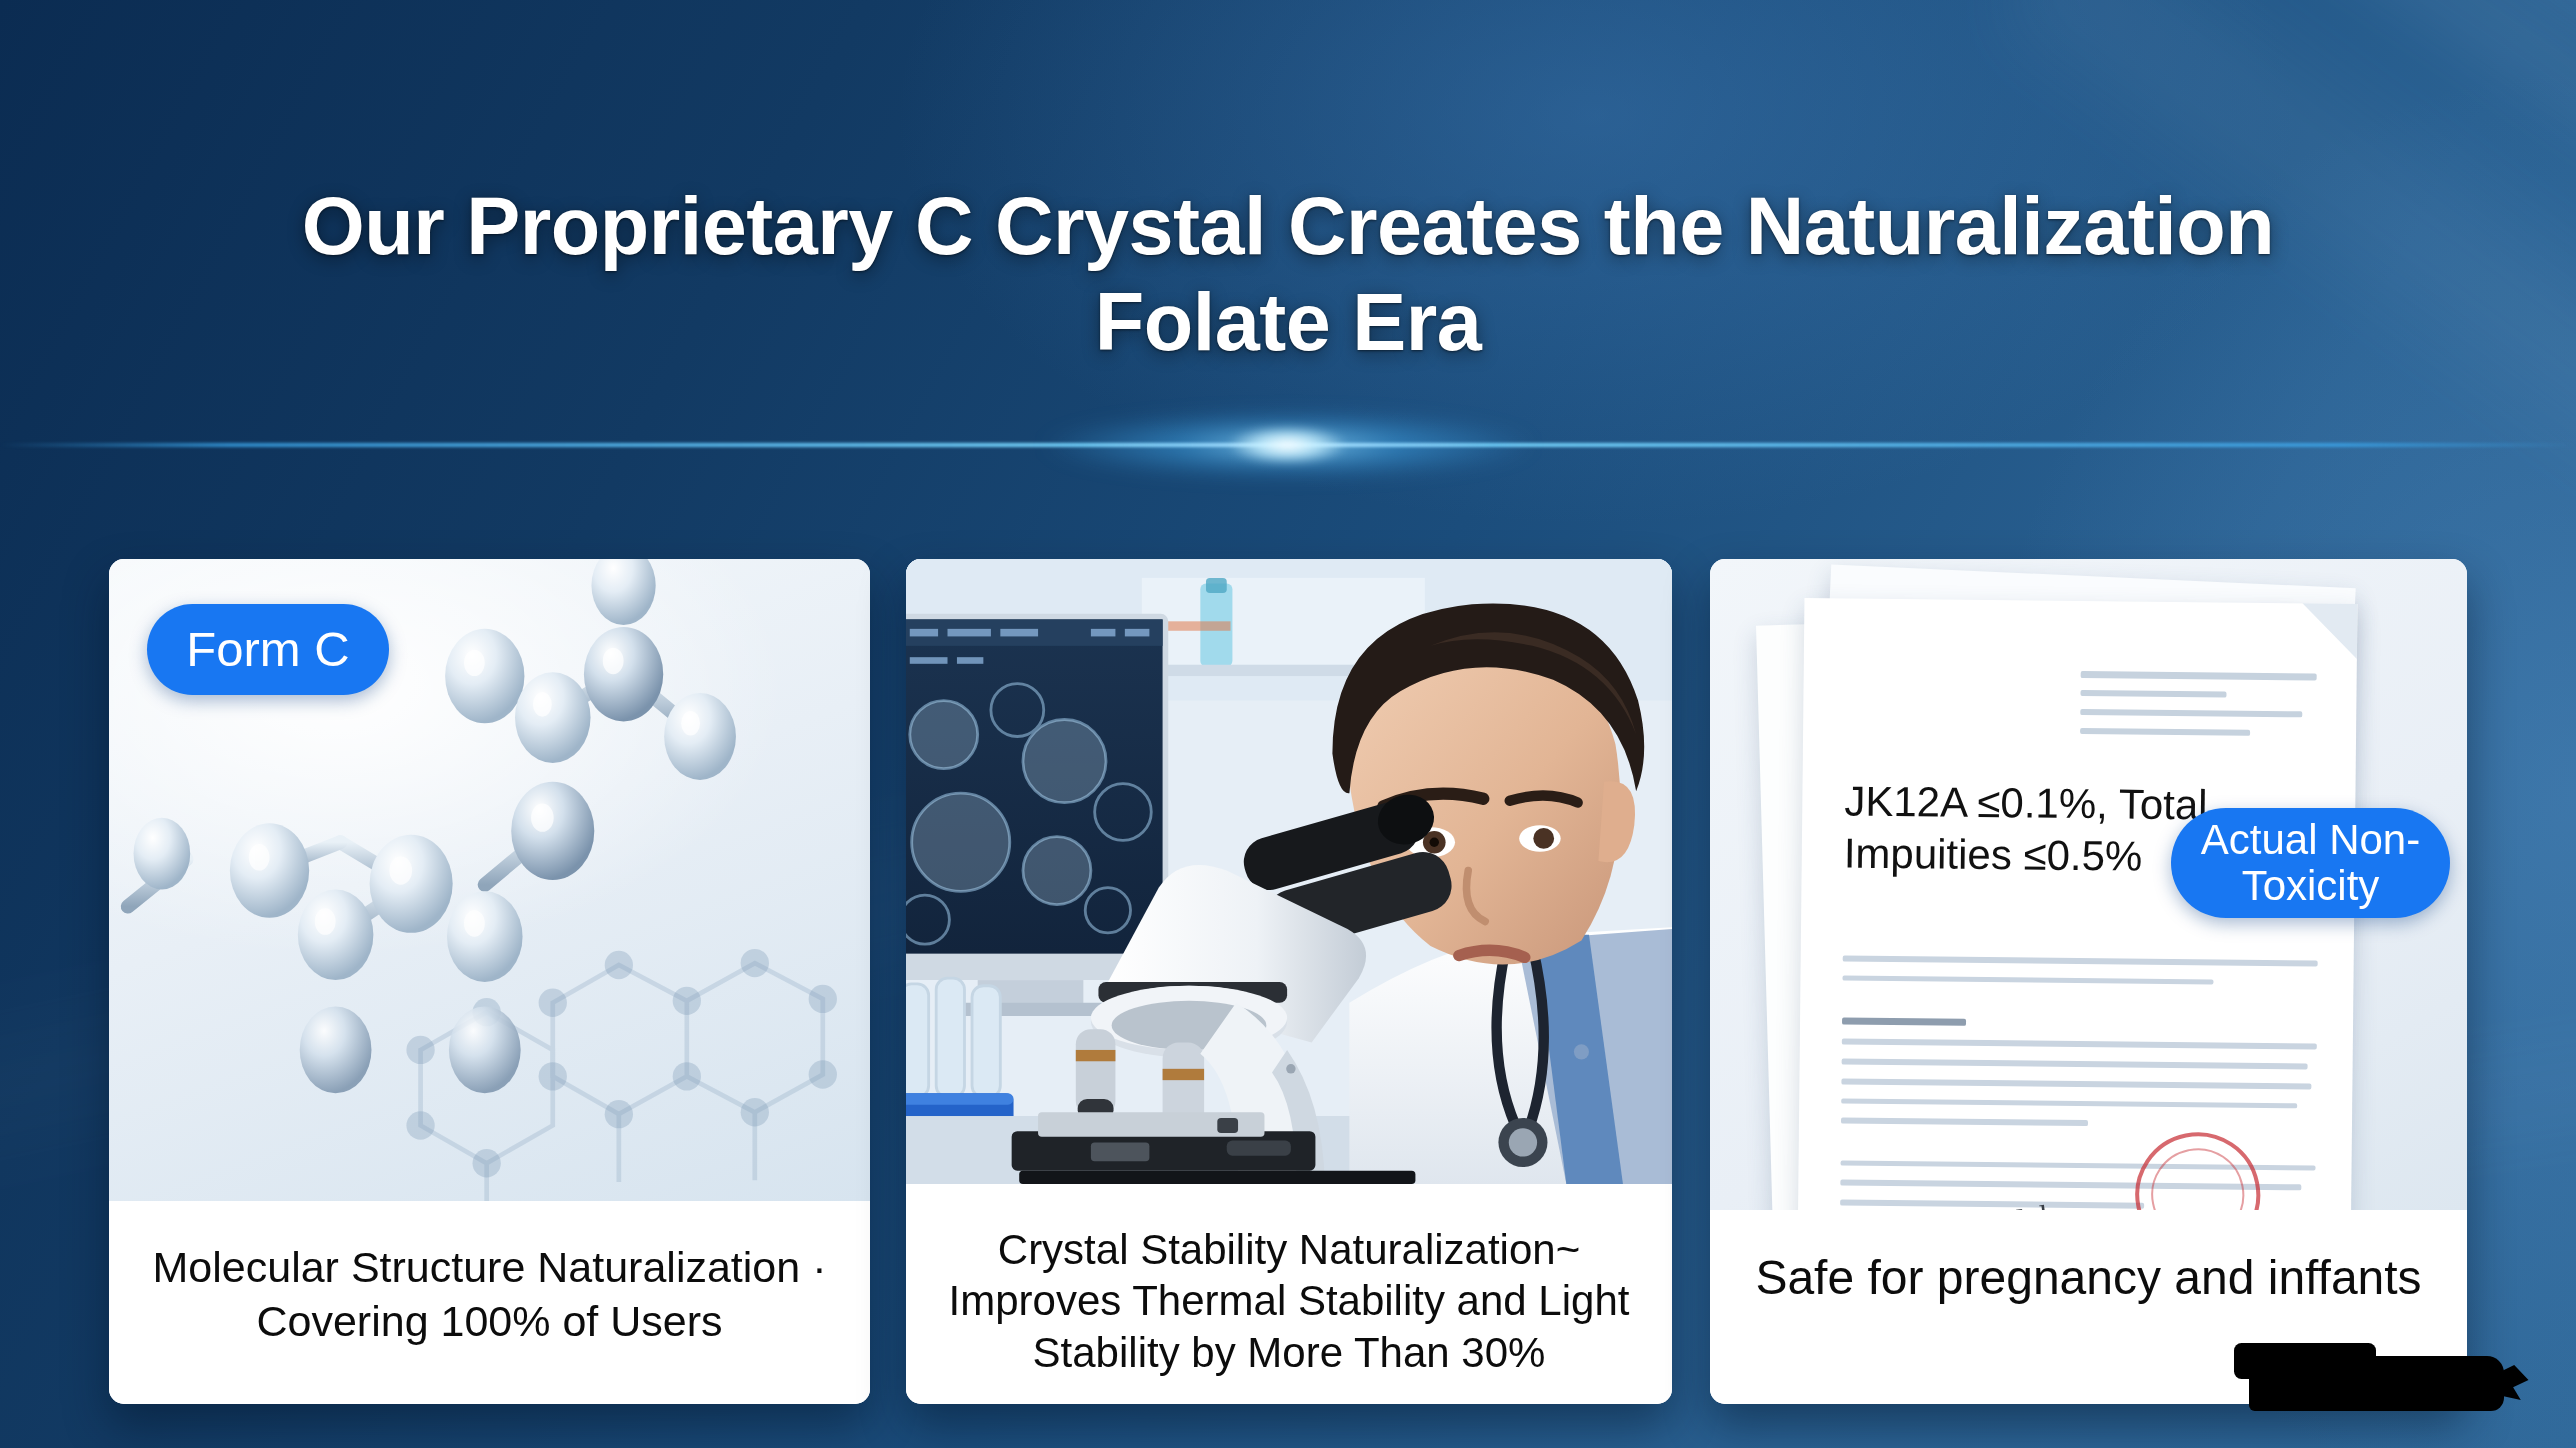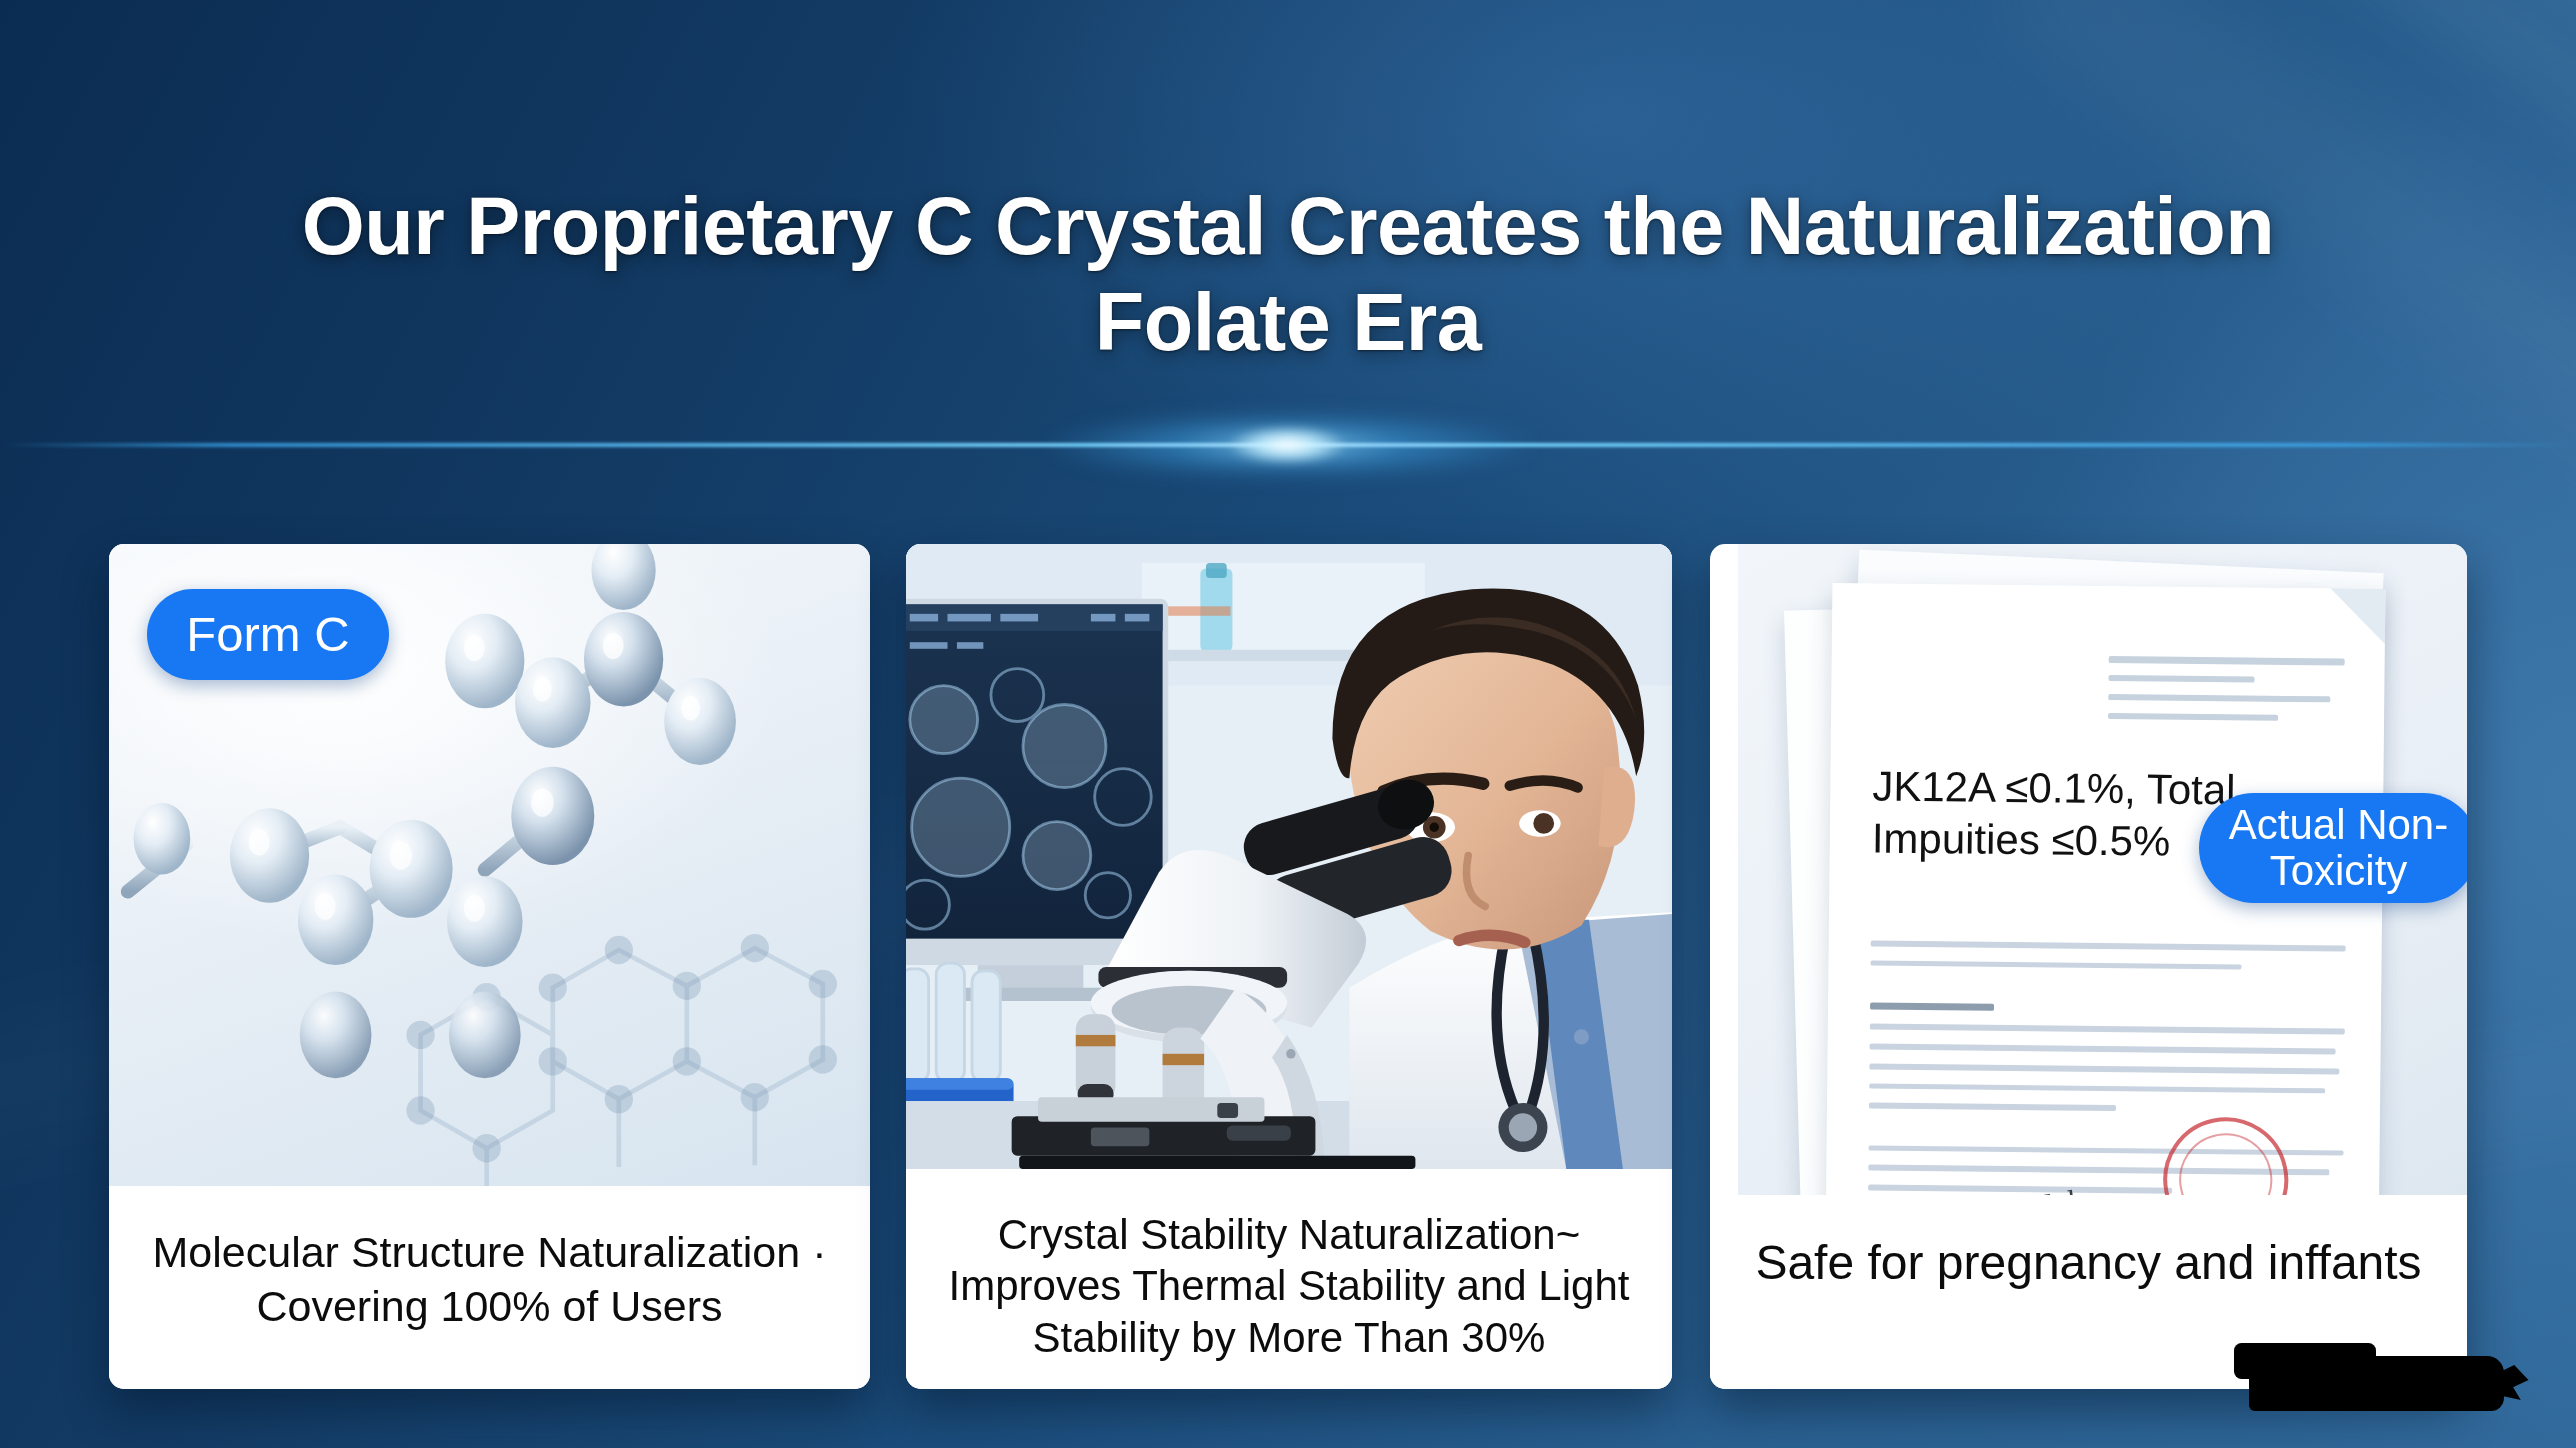--- a/index.html
+++ b/index.html
@@ -85,41 +85,41 @@
   .divider .core {
     position: absolute;
     top: -13.2px; left: 50%;
     width: 113px; height: 36px;
     margin-left: -57px;
     background: radial-gradient(ellipse at center, #ffffff 0%, rgba(200,240,255,0.85) 35%, rgba(90,190,250,0) 75%);
     filter: blur(4.7px);
   }
 
   
-  .cards { position: absolute; top: 544px; left: 0; width: 2576px; height: 849px; }
+  .cards { position: absolute; top: 559px; left: 0; width: 2576px; height: 849px; }
 
   .card {
     position: absolute;
     top: 0;
     height: 845px;
     border-radius: 15px;
     background: #ffffff;
     overflow: hidden;
     box-shadow: 0 21px 45px rgba(3,18,38,0.45);
     display: flex;
     flex-direction: column;
   }
   .card-1 { left: 109px;  width: 761px; }
   .card-2 { left: 906px;  width: 766px; gap: 31px; }
   .card-3 { left: 1710px; width: 757px; }
 
   .card-media { position: relative; width: 100%; overflow: hidden; }
   .card-1 .card-media { height: 642px; }
   .card-2 .card-media { height: 625px; }
-  .card-3 .card-media { height: 651px; margin-left: 28px; }
+  .card-3 .card-media { height: 651px; }
 
   .card-caption {
     flex: 1;
     background: #ffffff;
     display: flex;
     align-items: center;
     justify-content: center;
     text-align: center;
     padding: 7.5px 24.5px 24.5px 24.5px;
   }

